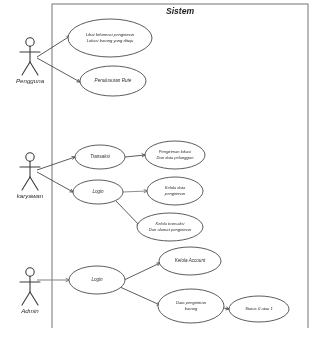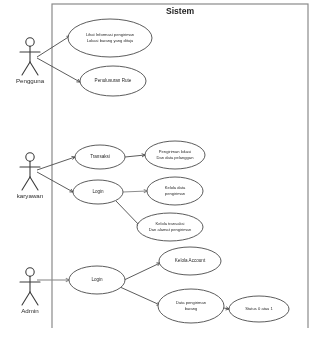--- a/index.html
+++ b/index.html
@@ -7,20 +7,21 @@
     padding: 0;
     background: #ffffff;
   }
   #diagram-root {
     position: relative;
     width: 322px;
     height: 328px;
     background: #ffffff;
     font-family: "Liberation Sans", sans-serif;
     overflow: hidden;
+    font-style: italic;
   }
   #uml-svg {
     position: absolute;
     top: 0;
     left: 0;
     width: 322px;
     height: 355px;
   }
   .boundary-rect {
     fill: none;

